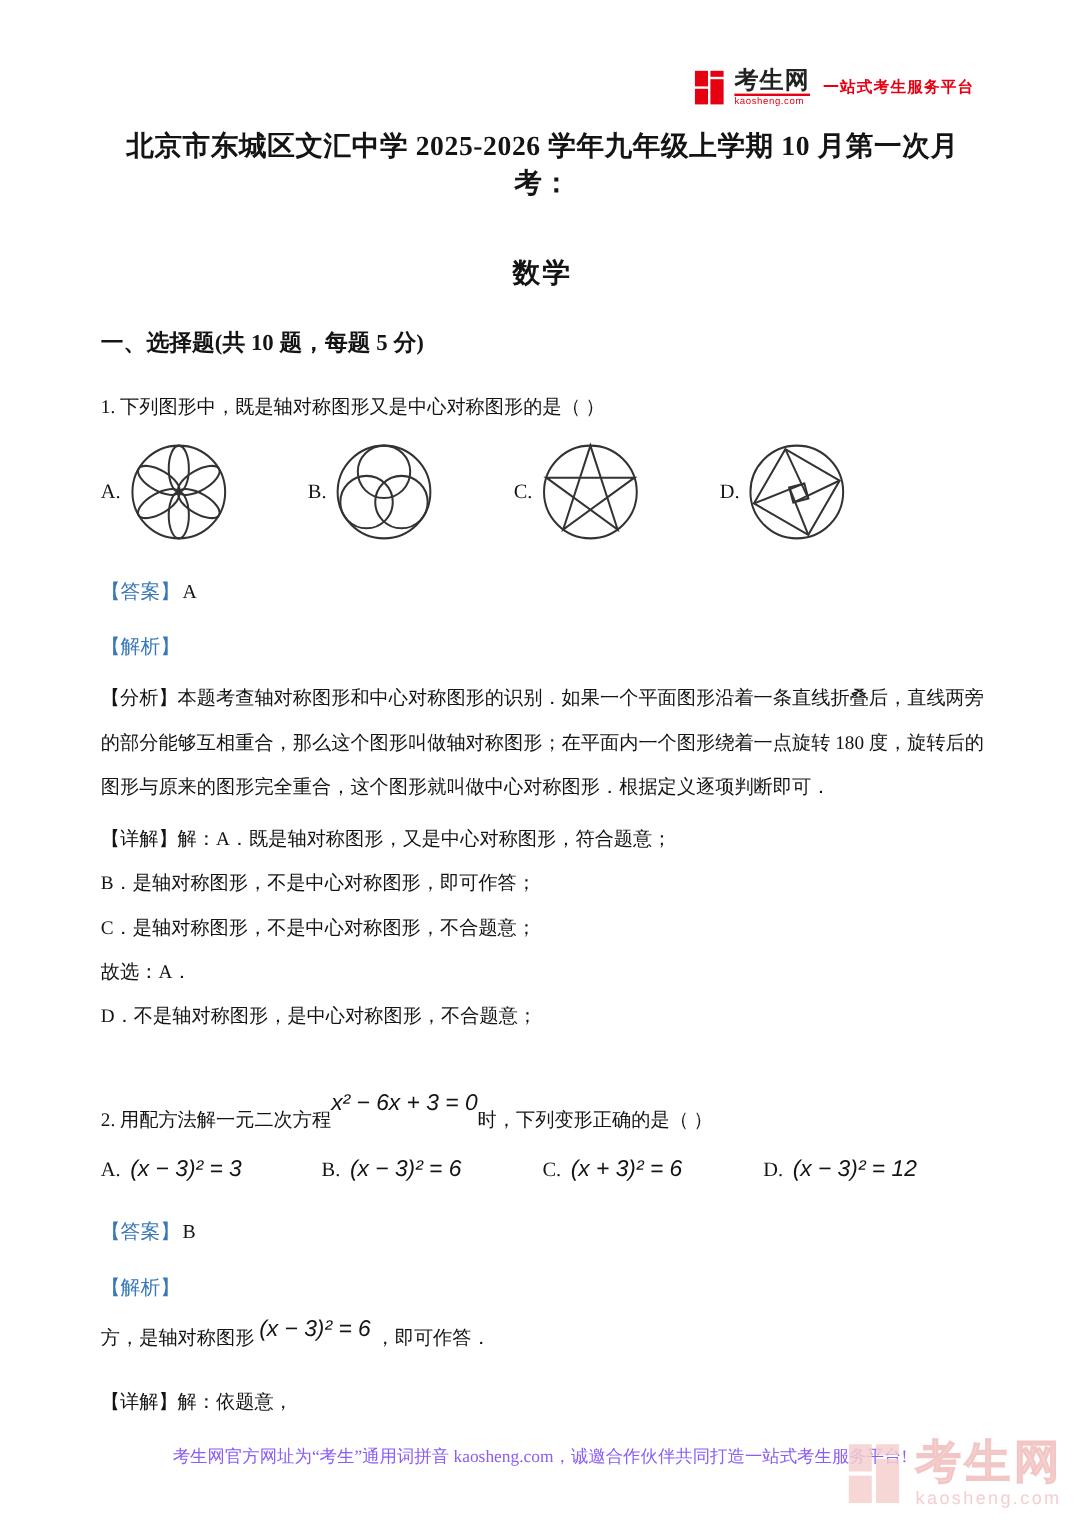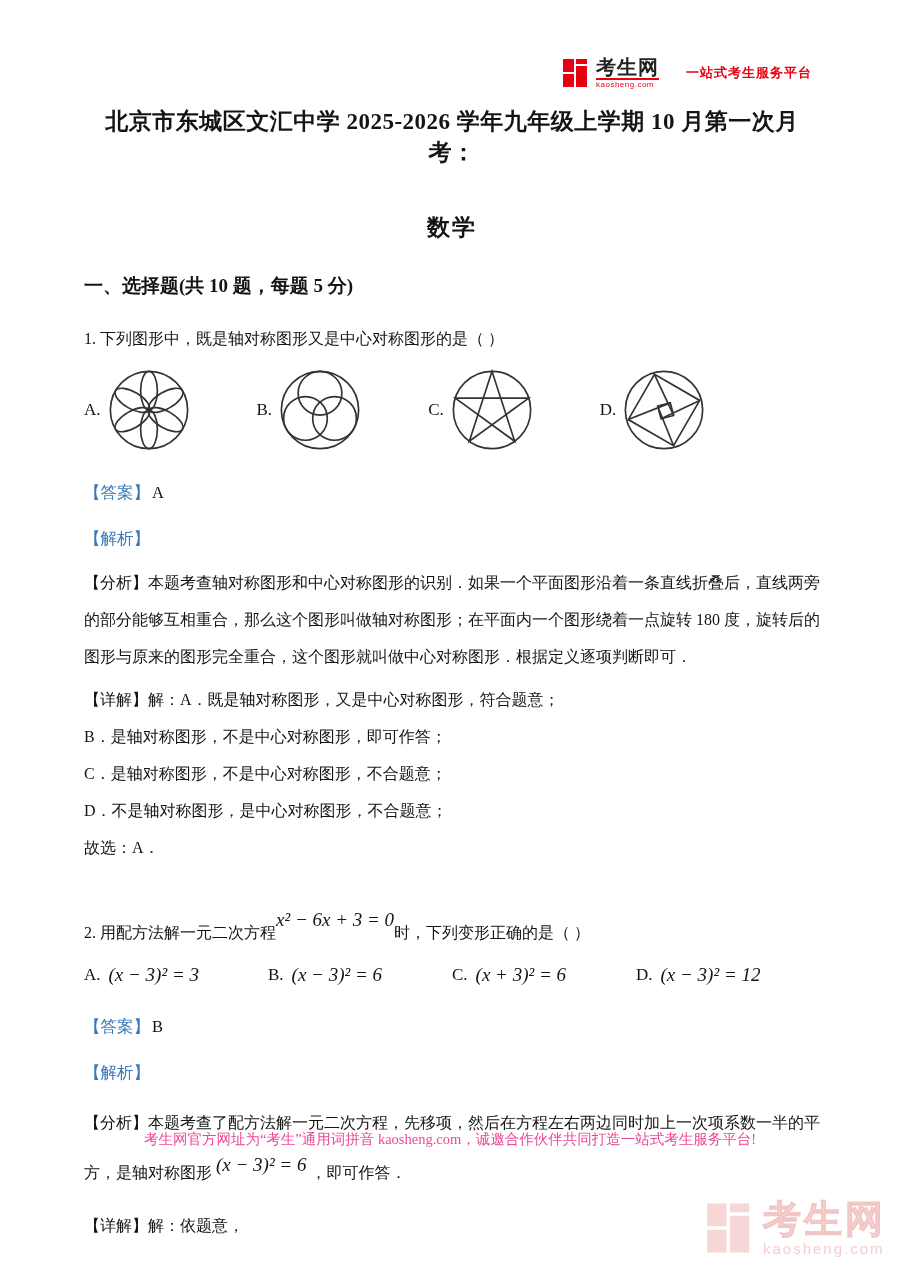--- a/index.html
+++ b/index.html
@@ -26,21 +26,21 @@
     font-family:"Liberation Sans","DejaVu Sans",sans-serif;
     font-weight:bold; font-size:20px; color:#222;
     border-bottom:2px solid #e60012; padding-bottom:1px; letter-spacing:1px;
   }
   .logo-domain {
     font-family:"Liberation Sans","DejaVu Sans",sans-serif;
     font-size:8px; color:#e60012; margin-top:1px; letter-spacing:.5px;
   }
   .logo-tagline {
     font-family:"Liberation Sans","DejaVu Sans",sans-serif;
-    font-size:13px; font-weight:bold; color:#e60012; margin-left:20px; letter-spacing:1px;
+    font-size:13px; font-weight:bold; color:#e60012; margin-left:4px; letter-spacing:1px;
   }
 
   
   .title1 { padding-top:106px; text-align:center; font-size:23px; font-weight:bold; letter-spacing:.5px; }
   .title2 { margin-top:44px; text-align:center; font-size:23px; font-weight:bold; letter-spacing:2px; }
   .section-heading { margin-top:30px; font-size:19px; font-weight:bold; }
 
   
   .stem { margin-top:30px; font-size:16px; }
   .line { font-size:16px; line-height:37px; }
@@ -53,32 +53,32 @@
   .fig-label { font-size:17px; margin-right:6px; }
   .fig-svg { width:84px; height:84px; }
   .fig-svg * { fill:none; stroke:#333; stroke-width:2; }
 
   
   .ans-line { margin-top:24px; font-size:16.5px; }
   .tag-blue { color:#3878b8; }
   .ans-letter { margin-left:2px; }
 
   
-  .formula { font-style:italic; font-size:19px; font-family:Liberation Serif, serif; white-space:nowrap; }
+  .formula { font-style:italic; font-size:19px; font-family:Liberation Sans, sans-serif; white-space:nowrap; }
   .raised { display:inline-block; transform:translateY(-13px); }
   .raised-small { display:inline-block; transform:translateY(-7px); }
   .q2-stem { margin-top:26px; font-size:16px; height:52px; display:flex; align-items:flex-end; }
   .q2-options { margin-top:20px; display:flex; align-items:center; }
   .q2-opt { display:flex; align-items:center; width:184px; }
   .q2-opt .fig-label { margin-right:8px; }
 
   
   .footer {
-    position:absolute; left:0; top:1130px; width:100%;
-    text-align:center; font-size:14.5px; color:#ec4899;
+    position:absolute; left:0; top:1204px; width:100%;
+    text-align:center; font-size:14.5px; color:#8b5cf6;
   }
 
   
   .watermark {
     position:absolute; right:14px; top:1200px;
     display:flex; align-items:center; gap:10px; opacity:.85;
   }
   .wm-icon { width:46px; height:56px; }
   .wm-text-col { display:flex; flex-direction:column; line-height:1; }
   .wm-name {
@@ -170,22 +170,22 @@
     </div>
 
     <div class="para" style="margin-top:14px;">
       <span>【分析】</span><span>本题考查轴对称图形和中心对称图形的识别．如果一个平面图形沿着一条直线折叠后，直线两旁的部分能够互相重合，那么这个图形叫做轴对称图形；在平面内一个图形绕着一点旋转 180 度，旋转后的图形与原来的图形完全重合，这个图形就叫做中心对称图形．根据定义逐项判断即可．</span>
     </div>
 
     <div style="margin-top:6px;">
       <div class="line"><span>【详解】</span><span>解：A．既是轴对称图形，又是中心对称图形，符合题意；</span></div>
       <div class="line">B．是轴对称图形，不是中心对称图形，即可作答；</div>
       <div class="line">C．是轴对称图形，不是中心对称图形，不合题意；</div>
+      <div class="line">故选：A．</div>
       <div class="line">D．不是轴对称图形，是中心对称图形，不合题意；</div>
-      <div class="line">故选：A．</div>
     </div>
 
     <div class="q2-stem">
       <span>2. 用配方法解一元二次方程</span>
       <span class="formula raised">x² − 6x + 3 = 0</span>
       <span>时，下列变形正确的是（      ）</span>
     </div>
 
     <div class="q2-options">
       <div class="q2-opt">
@@ -206,23 +206,20 @@
       </div>
     </div>
 
     <div class="ans-line" style="margin-top:30px;">
       <span class="tag-blue">【答案】</span><span class="ans-letter">B</span>
     </div>
     <div class="ans-line">
       <span class="tag-blue">【解析】</span>
     </div>
 
-    <div class="line" style="margin-top:20px;">
-      <span>【分析】</span><span>本题考查了配方法解一元二次方程，先移项，然后在方程左右两边同时加上一次项系数一半的平</span>
-    </div>
     <div class="line" style="margin-top:12px;">
       <span>方，是轴对称图形</span>
       <span class="formula raised-small">(x − 3)² = 6</span>
       <span>，即可作答．</span>
     </div>
 
     <div class="line" style="margin-top:16px;">
       <span>【详解】</span><span>解：依题意，</span>
     </div>
 

